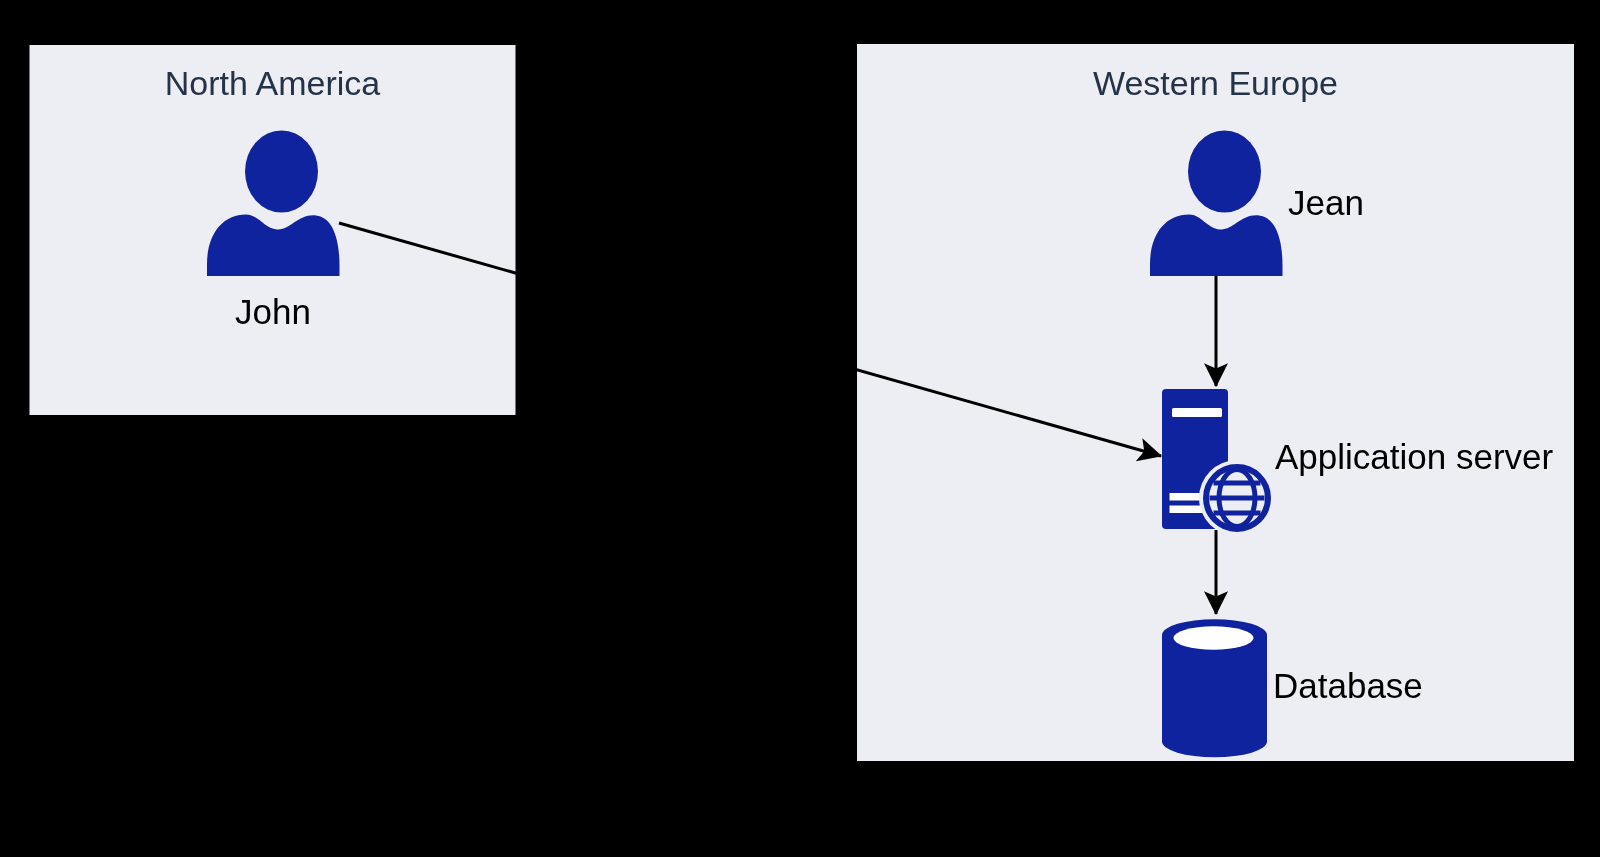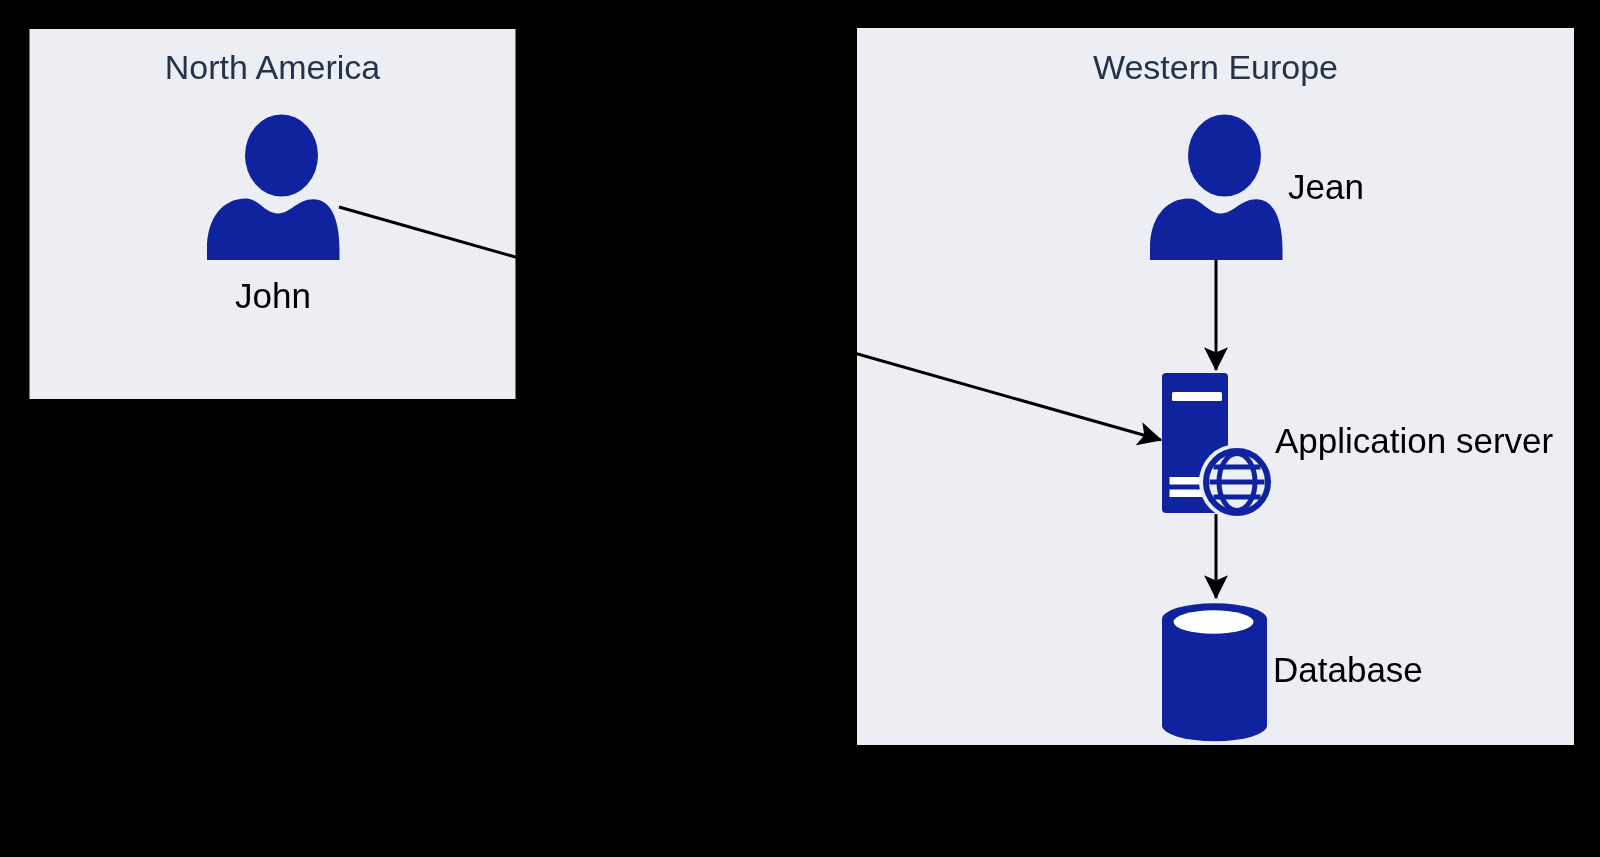--- a/index.html
+++ b/index.html
@@ -7,20 +7,21 @@
     padding: 0;
     background: #000000;
   }
   .canvas {
     position: relative;
     width: 1600px;
     height: 745px;
     background: #000000;
     overflow: hidden;
     font-family: "Liberation Sans", sans-serif;
+    margin-top: 16px;
   }
   svg { display: block; }
   .region-bg { fill: #EDEEF3; }
   .region-title {
     fill: #253349;
     font-family: "Liberation Sans", sans-serif;
     font-size: 34px;
   }
   .node-label {
     fill: #000000;

